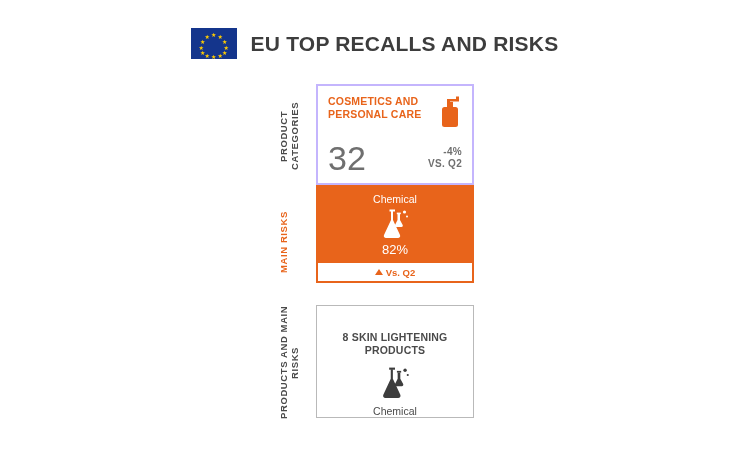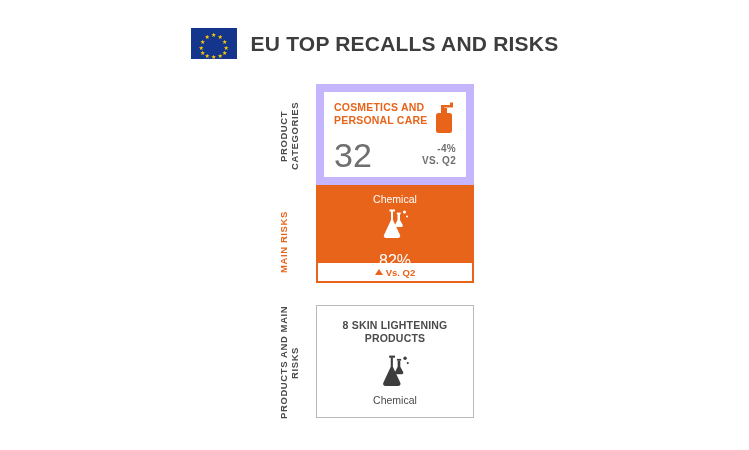--- a/index.html
+++ b/index.html
@@ -89,21 +89,21 @@
 
   
   .column {
     position: absolute;
     left: 316px;
     top: 84px;
     width: 158px;
   }
 
   .block {
-    border: 8px solid #c4b5fd;
+    border: 2px solid #c4b5fd;
     box-sizing: border-box;
     background: #ffffff;
   }
 
   
   .cat-title {
     border-bottom: none;
     display: flex;
     align-items: flex-start;
     justify-content: space-between;
@@ -154,23 +154,23 @@
     text-align: center;
     color: #ffffff;
     padding: 6px 0 8px 0;
     height: 78px;
   }
   .risk-label {
     font-size: 10.5px;
     line-height: 13px;
   }
   .risk-pct {
-    font-size: 16px;
+    font-size: 13px;
     line-height: 14px;
-    margin-top: 12px;
+    margin-top: 1px;
   }
   .risk-icon-wrap {
     height: 36px;
     display: flex;
     align-items: center;
     justify-content: center;
   }
 
   
   .vs-foot {
@@ -212,20 +212,21 @@
     padding-top: 13px;
   }
   .bottom-title {
     font-size: 10.5px;
     font-weight: bold;
     color: #4a4a4a;
     text-align: center;
     line-height: 13px;
     letter-spacing: 0.2px;
     text-transform: uppercase;
+    margin-top: 12px;
   }
   .bottom-icon-wrap {
     height: 40px;
     display: flex;
     align-items: center;
     justify-content: center;
     margin-top: 6px;
   }
   .bottom-caption {
     font-size: 10.5px;

